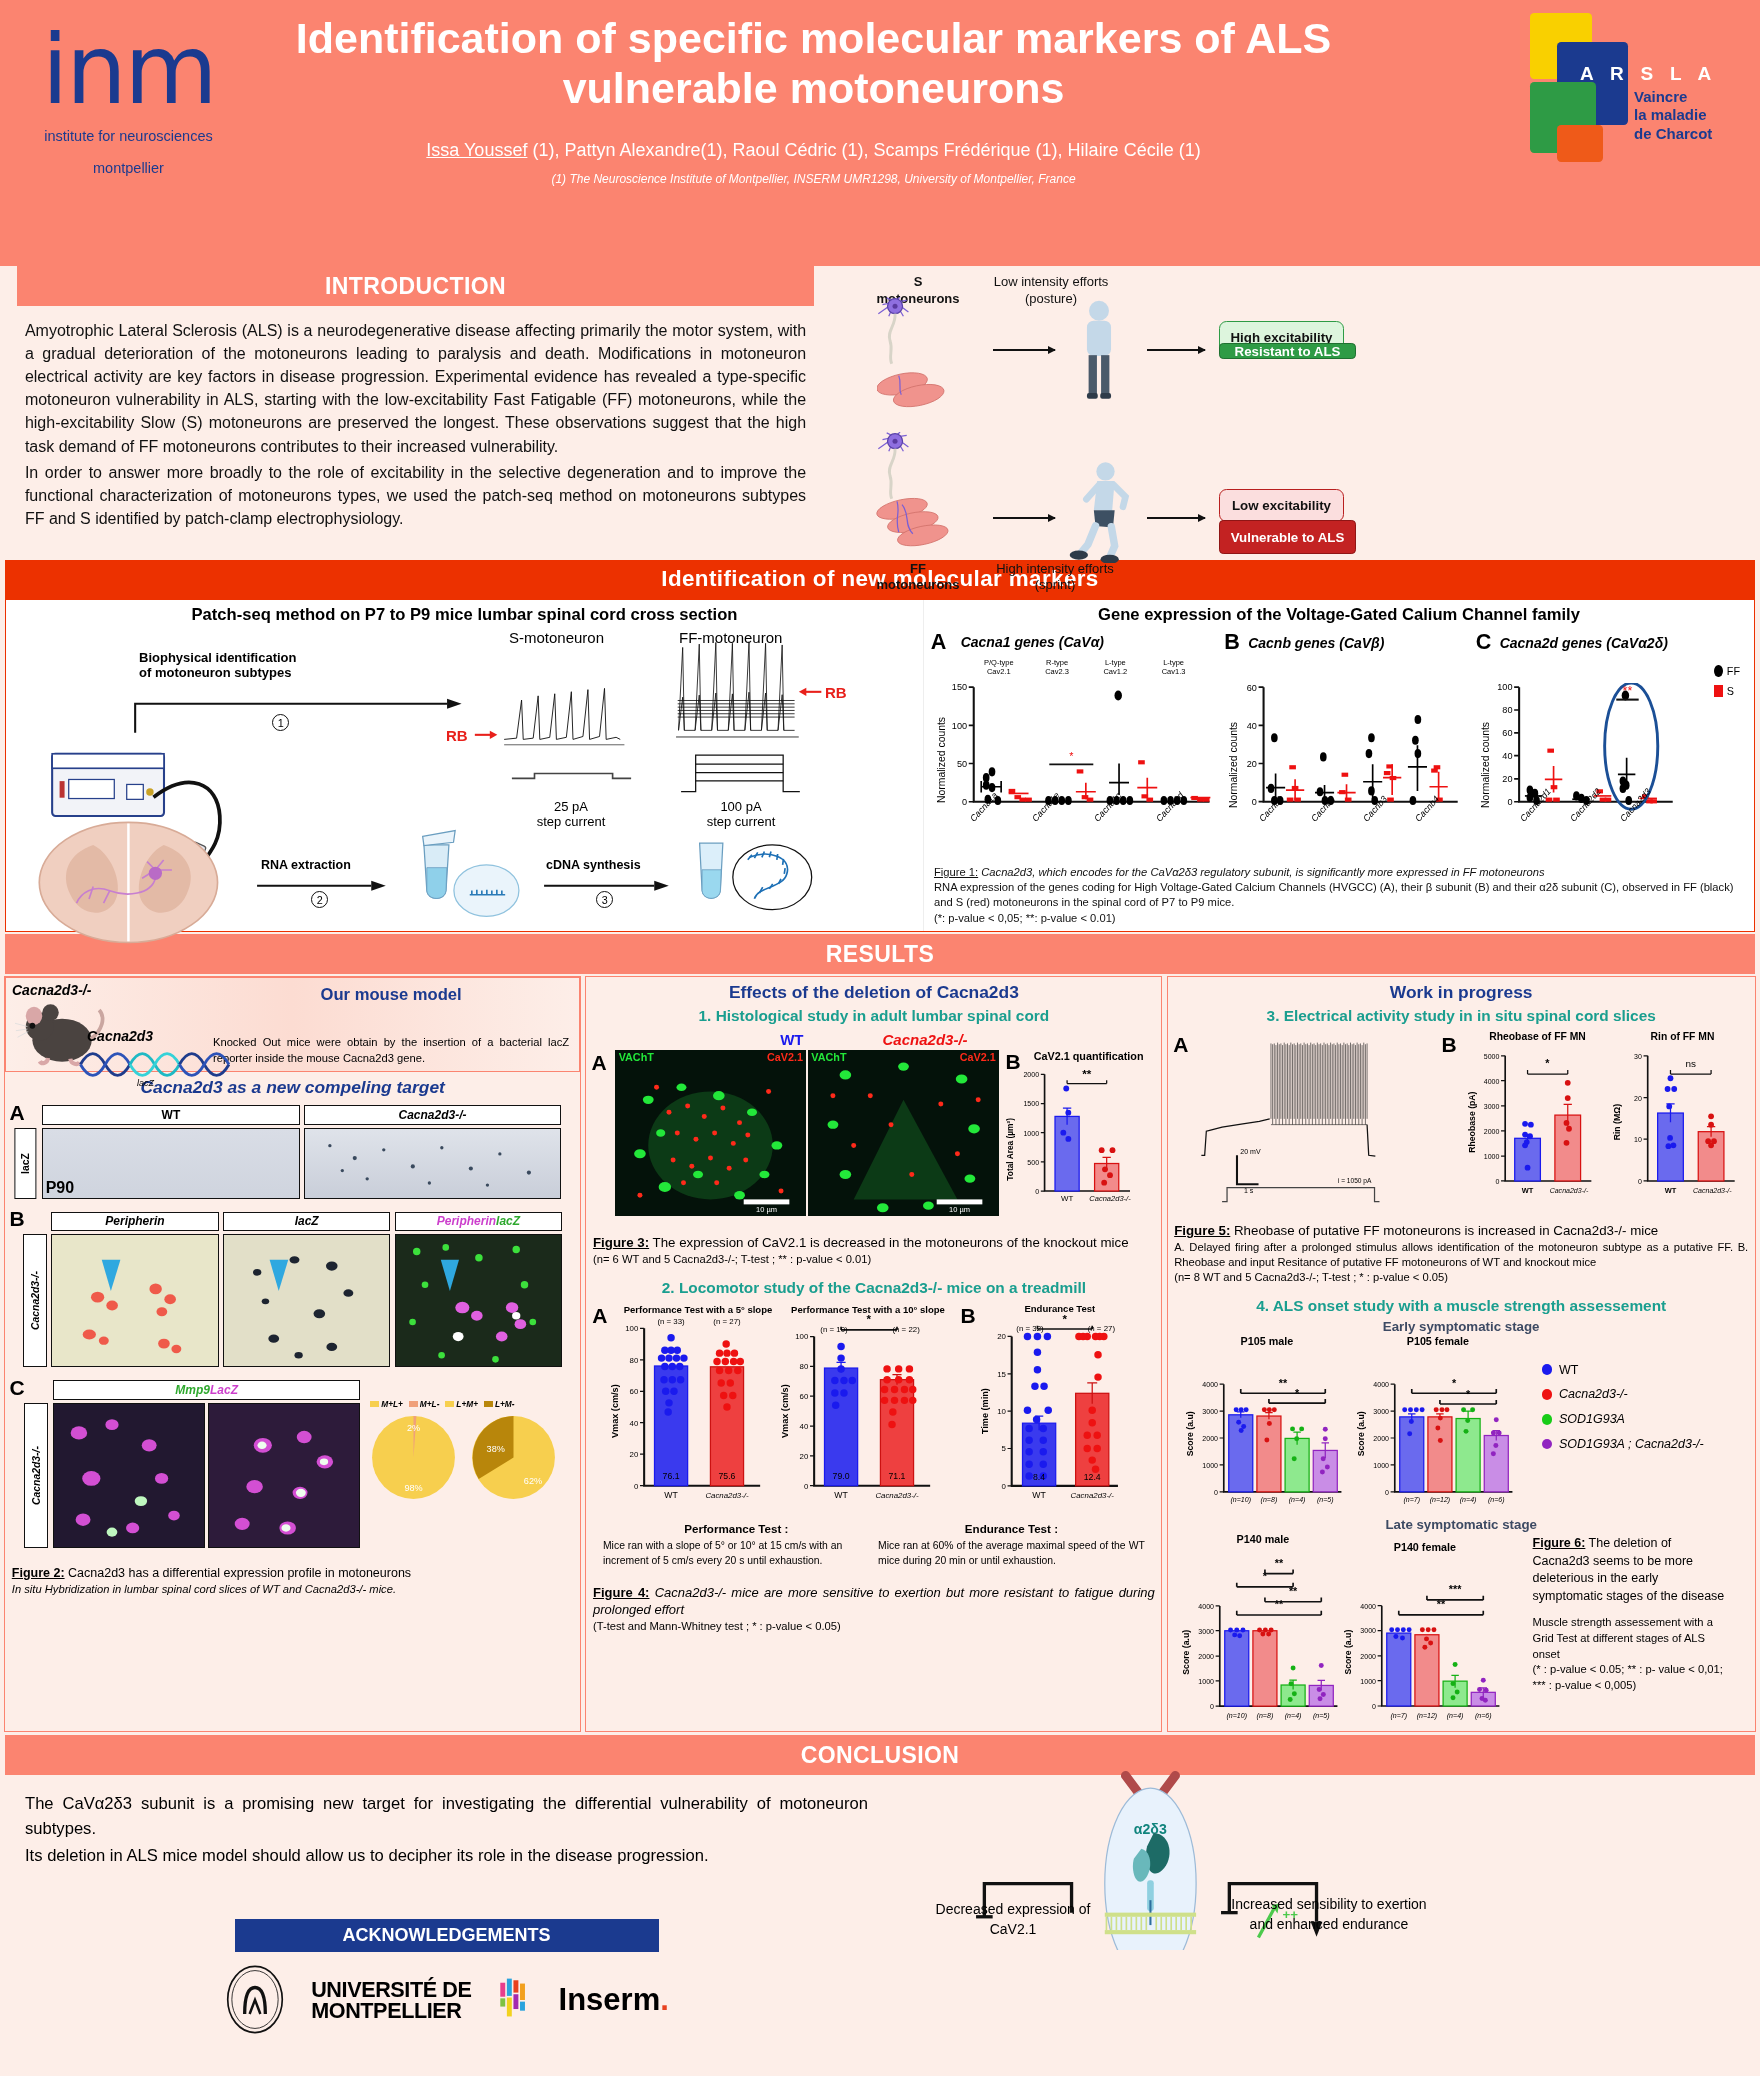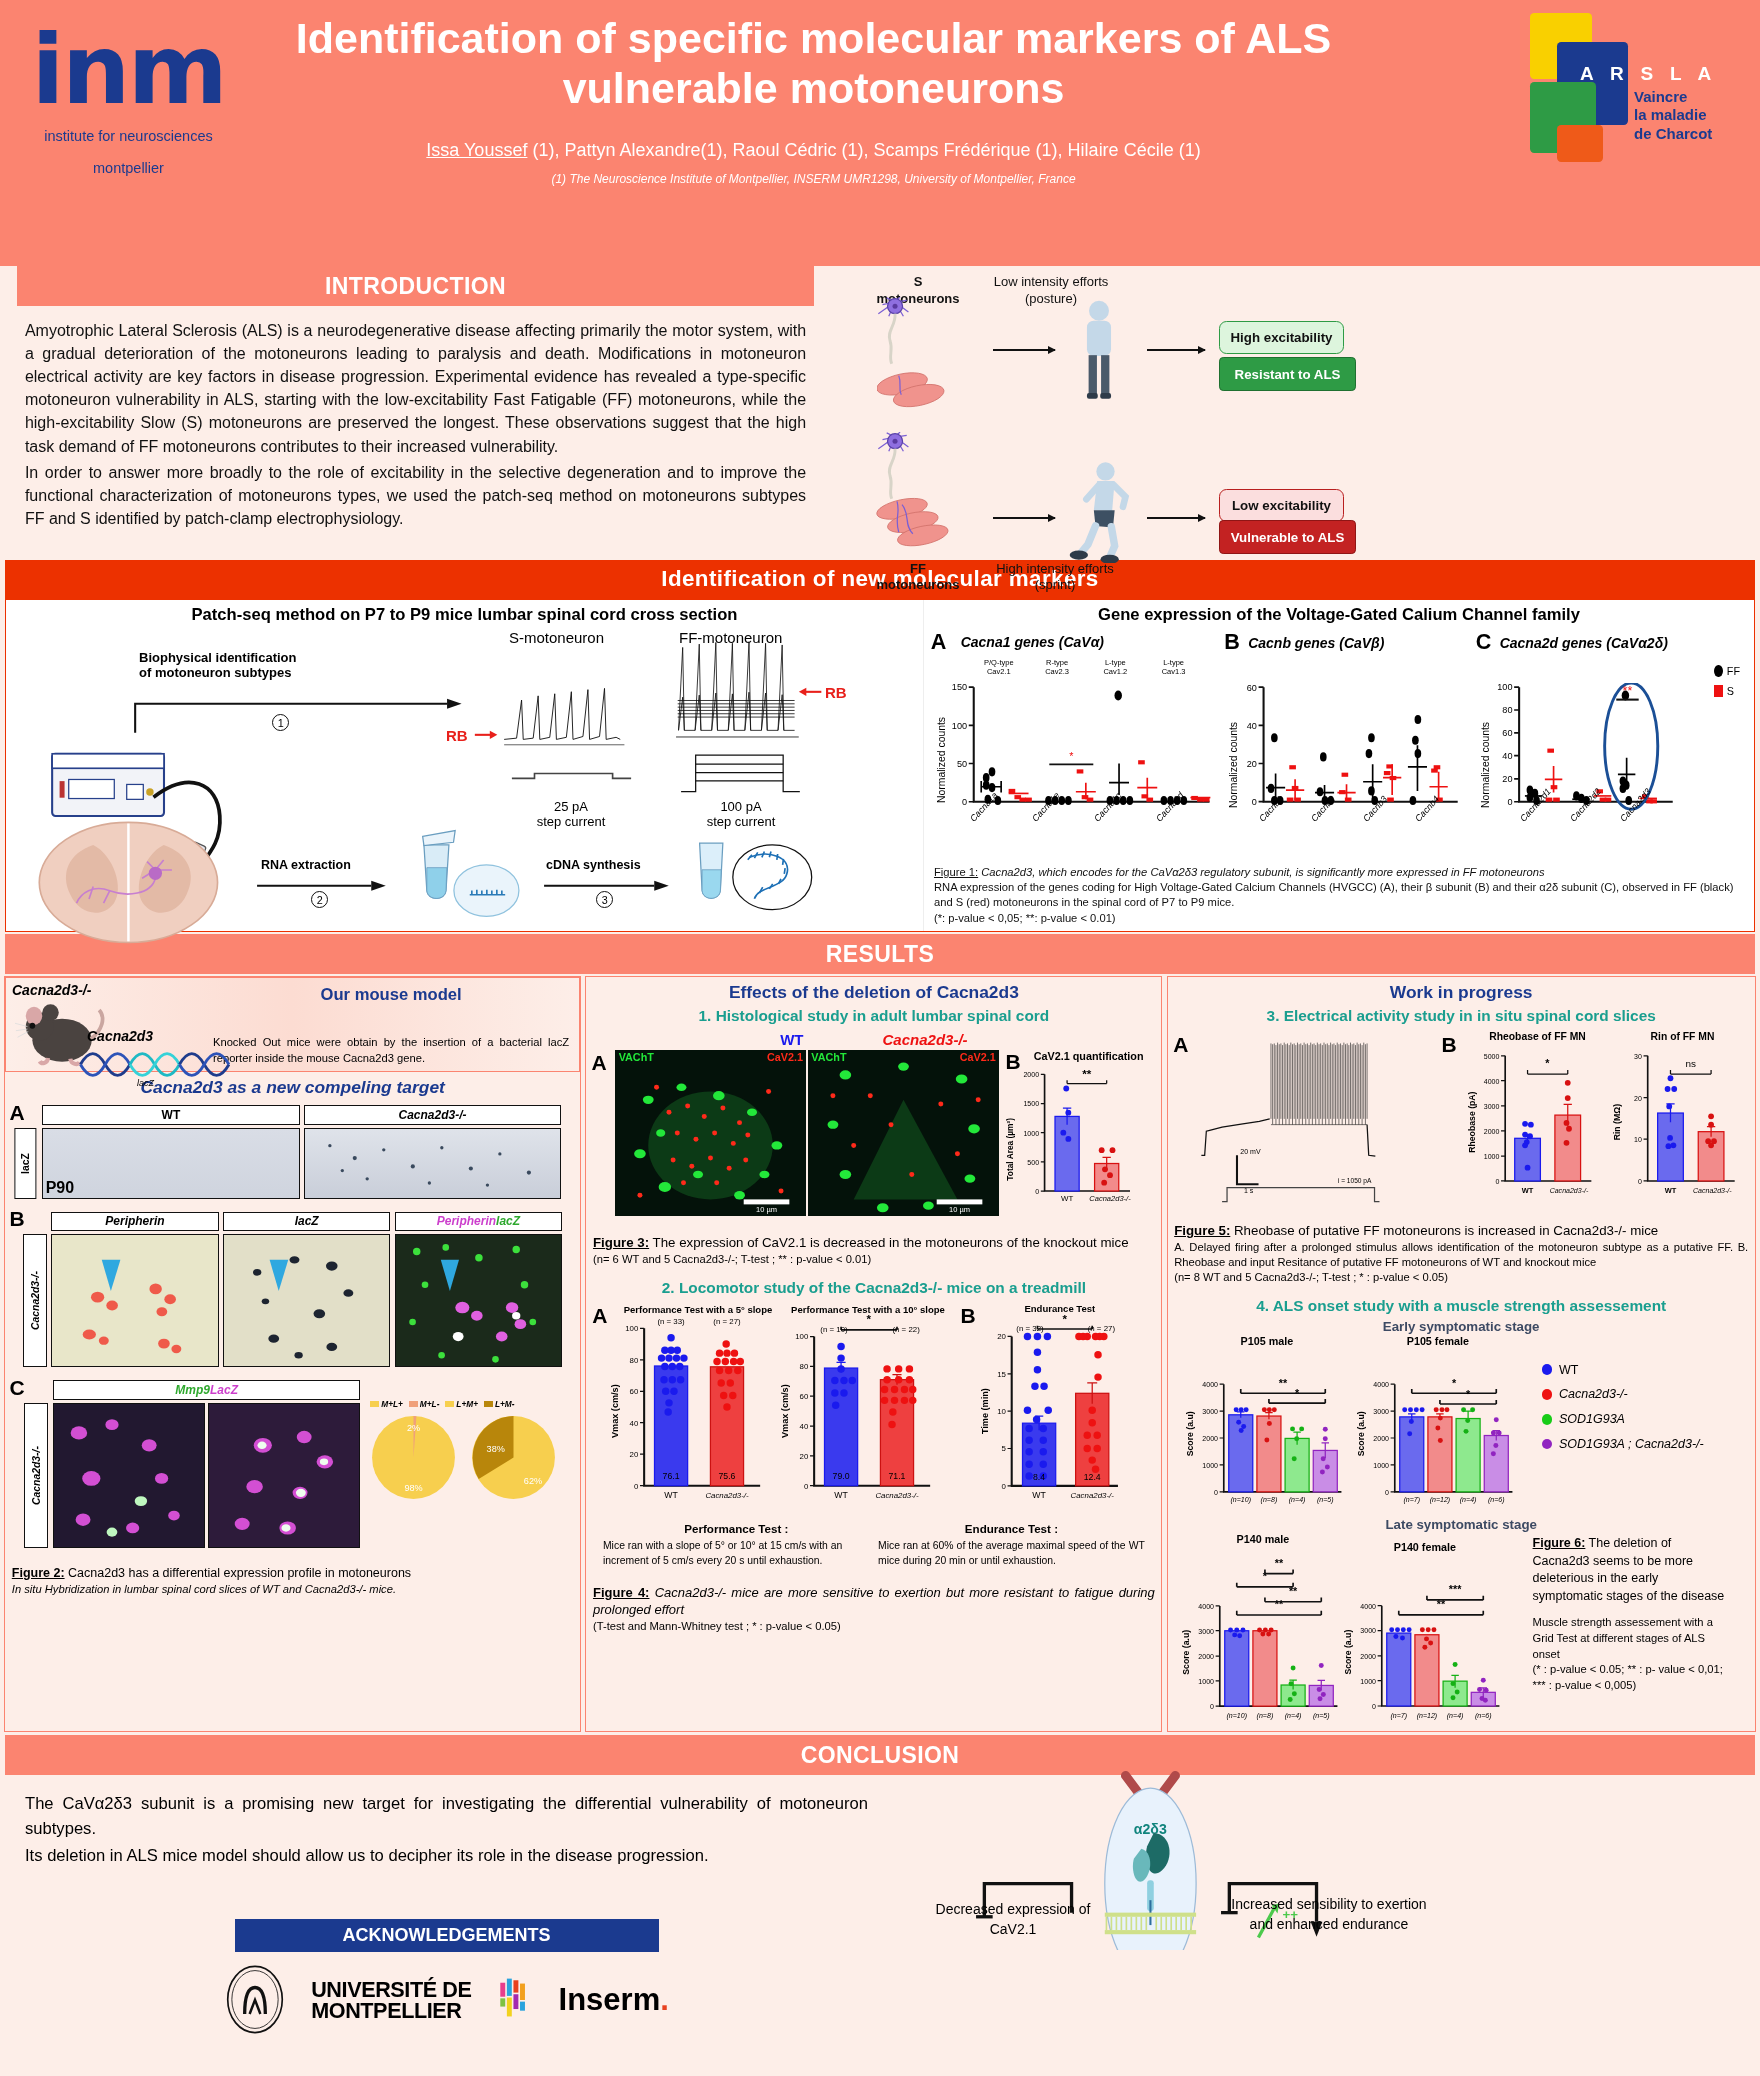--- a/index.html
+++ b/index.html
@@ -10,21 +10,21 @@
     overflow: hidden;
   }
   .poster { position: relative; width: 1760px; height: 2489px; background:#fdeee8; }
 
   
   .header {
     position: relative; height: 266px; background: #fb8470;
     display: flex; align-items: flex-start;
   }
   .inm-logo { position: absolute; left: 31px; top: 25px; width: 195px; text-align: center; }
-  .inm-mark { font-family: "DejaVu Sans", sans-serif; font-size: 96px; font-weight: 700;
+  .inm-mark { font-family: "DejaVu Sans", sans-serif; font-size: 96px; font-weight: 400;
       color:#1b3a8f; letter-spacing: -2.5px; line-height: 0.95; }
   .inm-sub { color:#1b3a8f; font-size: 14.5px; line-height: 1.7; margin-top: 7.5px; font-weight: 400;}
   .title-wrap { position: absolute; left: 257px; top: 12.5px; width: 1113px; text-align:center; }
   .poster-title { color:#fff; font-size: 43px; font-weight: 700; line-height: 1.18; }
   .authors { color:#fff; font-size: 18px; margin-top: 26px; }
   .authors .u { text-decoration: underline; }
   .affil { color:#fff; font-size: 12px; font-style: italic; margin-top: 10.8px; }
 
   .arsla { position:absolute; right: 39px; top: 12.5px; width: 195px; height: 145px; }
   .arsla-sq { position:absolute; border-radius:4.2px; }
@@ -183,21 +183,21 @@
         <svg class="person" style="left:241px;top:29px;" width="54" height="104" viewBox="0 0 130 250">
           <circle cx="65" cy="28" r="24" fill="#c4d8e8"></circle>
           <rect x="36" y="52" width="58" height="85" rx="16" fill="#c4d8e8"></rect>
           <rect x="40" y="135" width="20" height="95" fill="#4a5a6a"></rect>
           <rect x="70" y="135" width="20" height="95" fill="#4a5a6a"></rect>
           <rect x="36" y="226" width="26" height="14" rx="5" fill="#2e3b49"></rect>
           <rect x="68" y="226" width="26" height="14" rx="5" fill="#2e3b49"></rect>
         </svg>
         <div class="arrow-r" style="left:316px;top:79px;width:58px;"></div>
         <div class="pill" style="left:388px;top:51px;width:125px;height:33px;background:#ddf5dd;border:1.2px solid #2e9b45;color:#111;">High excitability</div>
-        <div class="pill" style="left:388px;top:87px;width:137px;height:34px;background:#2e9b45;border:1.2px solid #1f7030;color:#fff;border-radius:4.2px;">Resistant to ALS</div>
+        <div class="pill" style="left:388px;top:73px;width:137px;height:16px;background:#2e9b45;border:1.2px solid #1f7030;color:#fff;border-radius:4.2px;">Resistant to ALS</div>
 
         <svg class="neuron" style="left:39px;top:162px;" width="96" height="96" viewBox="0 0 230 230">
           <g stroke="#7b5fd4" fill="none" stroke-width="3">
             <path d="M60 12 L40 2 M60 12 L72 0 M60 12 L30 18 M60 12 L88 8 M60 12 L20 40 M60 12 L92 36 M60 12 L45 46 M60 12 L80 46"></path>
           </g>
           <circle cx="60" cy="22" r="18" fill="#8f6fe0" stroke="#5a42a8" stroke-width="3"></circle>
           <circle cx="60" cy="22" r="6" fill="#5a3aa0"></circle>
           <path d="M60 40 C62 70, 40 80, 48 105 C56 128, 44 140, 52 160" stroke="#d8d4c8" stroke-width="7" fill="none"></path>
         </svg>
         <svg class="muscle" style="left:42px;top:222px;" width="112" height="71" viewBox="0 0 270 170">

